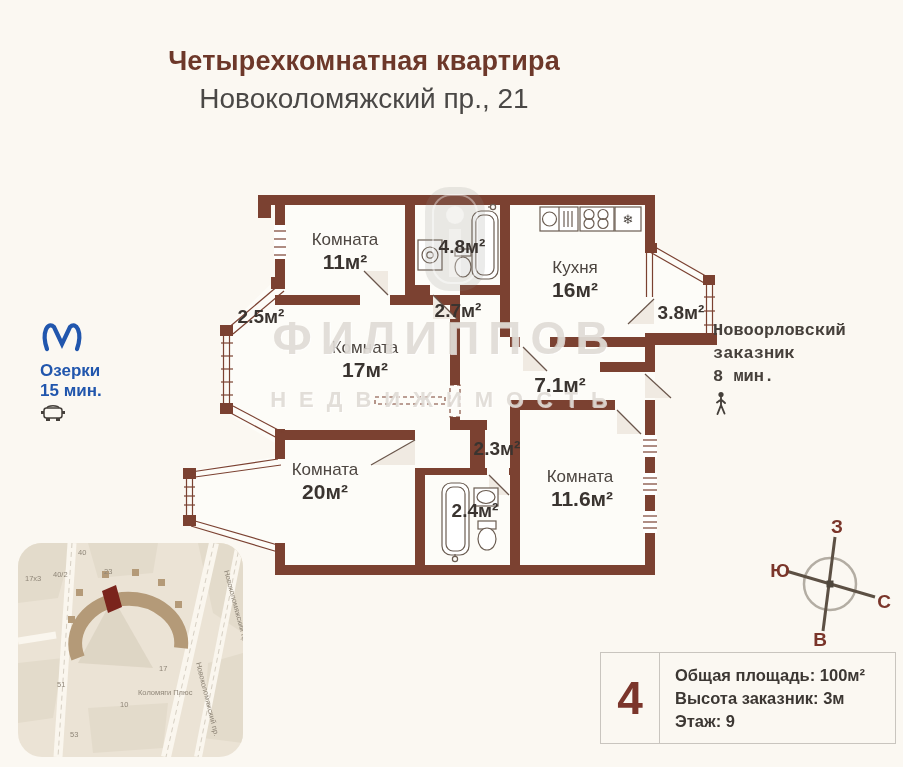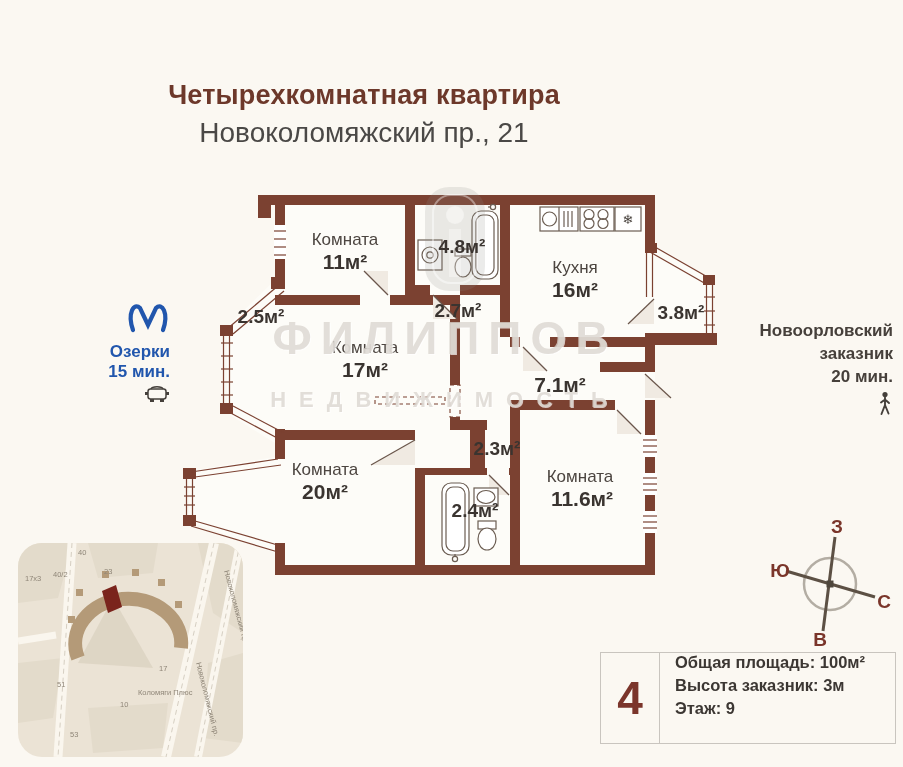--- a/index.html
+++ b/index.html
@@ -1,34 +1,34 @@
 <!DOCTYPE html>
 <html><head>
 <meta charset="utf-8">
 <style>
   html,body{margin:0;padding:0;}
   body{width:903px;height:767px;background:#fbf8f2;font-family:"Liberation Sans",sans-serif;overflow:hidden;}
   #stage{position:relative;width:903px;height:767px;}
-  .hdr{position:absolute;left:0;top:46px;width:728px;text-align:center;margin-top:34px;}
+  .hdr{position:absolute;left:0;top:46px;width:728px;text-align:center;}
   .hdr h1{margin:0;font-size:27px;font-weight:bold;color:#6d382a;letter-spacing:.2px;}
   .hdr h2{margin:6px 0 0 0;font-size:28px;font-weight:normal;color:#4a4846;}
   .plan-svg{position:absolute;left:175px;top:185px;}
   .wm{position:absolute;left:230px;top:311px;width:430px;text-align:center;pointer-events:none;z-index:5;}
   .wm .l1{font-size:46px;font-weight:bold;letter-spacing:9px;color:rgba(218,213,206,0.78);text-shadow:1px 1px 0 rgba(255,255,255,.7);}
   .wm .l2{font-size:22px;font-weight:bold;letter-spacing:13px;color:rgba(218,213,206,0.78);text-shadow:1px 1px 0 rgba(255,255,255,.7);margin-top:22px;}
-  .metro{position:absolute;left:40px;top:299px;width:130px;text-align:right;color:#2156ad;}
+  .metro{position:absolute;left:40px;top:318px;width:130px;text-align:left;color:#2156ad;}
   .metro .st{font-size:17px;font-weight:bold;margin-top:5px;}
   .metro .tm{font-size:17px;font-weight:bold;margin-top:0;}
-  .park{position:absolute;left:713px;top:320px;width:180px;text-align:right;color:#46403b;}
+  .park{position:absolute;left:713px;top:320px;width:180px;text-align:left;color:#46403b;font-family:Liberation Mono, monospace;}
   .park div{font-size:17px;font-weight:bold;line-height:1.35;}
   .compass-svg{position:absolute;left:768px;top:513px;}
   .map-svg{position:absolute;left:18px;top:543px;border-radius:24px;overflow:hidden;}
   .info{position:absolute;left:600px;top:652px;width:296px;height:92px;border:1px solid #c9c5bf;background:#fbf8f2;display:flex;align-items:stretch;box-sizing:border-box;}
   .info .num{width:58px;display:flex;align-items:center;justify-content:center;font-size:46px;font-weight:bold;color:#7b352b;border-right:1px solid #c9c5bf;}
-  .info .rows{flex:1;display:flex;flex-direction:column;justify-content:flex-start;padding-left:15px;gap:4px;}
+  .info .rows{flex:1;display:flex;flex-direction:column;justify-content:center;padding-left:15px;gap:4px;}
   .info .rows div{font-size:16.5px;font-weight:bold;color:#3c3733;}
   text{font-family:"Liberation Sans",sans-serif;}
   .rlbl{fill:#4c4540;font-size:17px;}
   .rnum{fill:#3a3430;font-size:21px;font-weight:bold;}
   .snum{fill:#3a3430;font-size:19px;font-weight:bold;}
   .maplbl{fill:#8f8678;font-size:7.5px;}
 </style>
 </head>
 <body>
 
@@ -275,21 +275,21 @@
       <rect x="6" y="14" width="4" height="3" fill="#45403b"></rect>
         <rect x="16" y="14" width="4" height="3" fill="#45403b"></rect>
       <rect x="1" y="7" width="3" height="3" fill="#45403b"></rect>
         <rect x="22" y="7" width="3" height="3" fill="#45403b"></rect>
     </svg>
   </div>
 
   <div class="park">
     <div>Новоорловский</div>
     <div>заказник</div>
-    <div>20 мин.</div>
+    <div>8 мин.</div>
     <svg width="16" height="26" viewBox="0 0 16 26" style="margin-top:2px;">
       <circle cx="8" cy="3.5" r="2.6" fill="#45403b"></circle>
       <path d="M8,6.5 L8,14 M4,11.5 L8,8.5 L12,12 M8,14 L4.5,23 M8,14 L11.5,22.5" fill="none" stroke="#45403b" stroke-width="1.9" stroke-linecap="round"></path>
     </svg>
   </div>
 
   <svg class="compass-svg" width="130" height="135" viewBox="0 0 130 135">
     <circle cx="62" cy="71" r="26" fill="none" stroke="#b3ada3" stroke-width="2.5"></circle>
     <g>
       <line x1="67" y1="24" x2="55" y2="118" stroke="#5c5044" stroke-width="3"></line>

